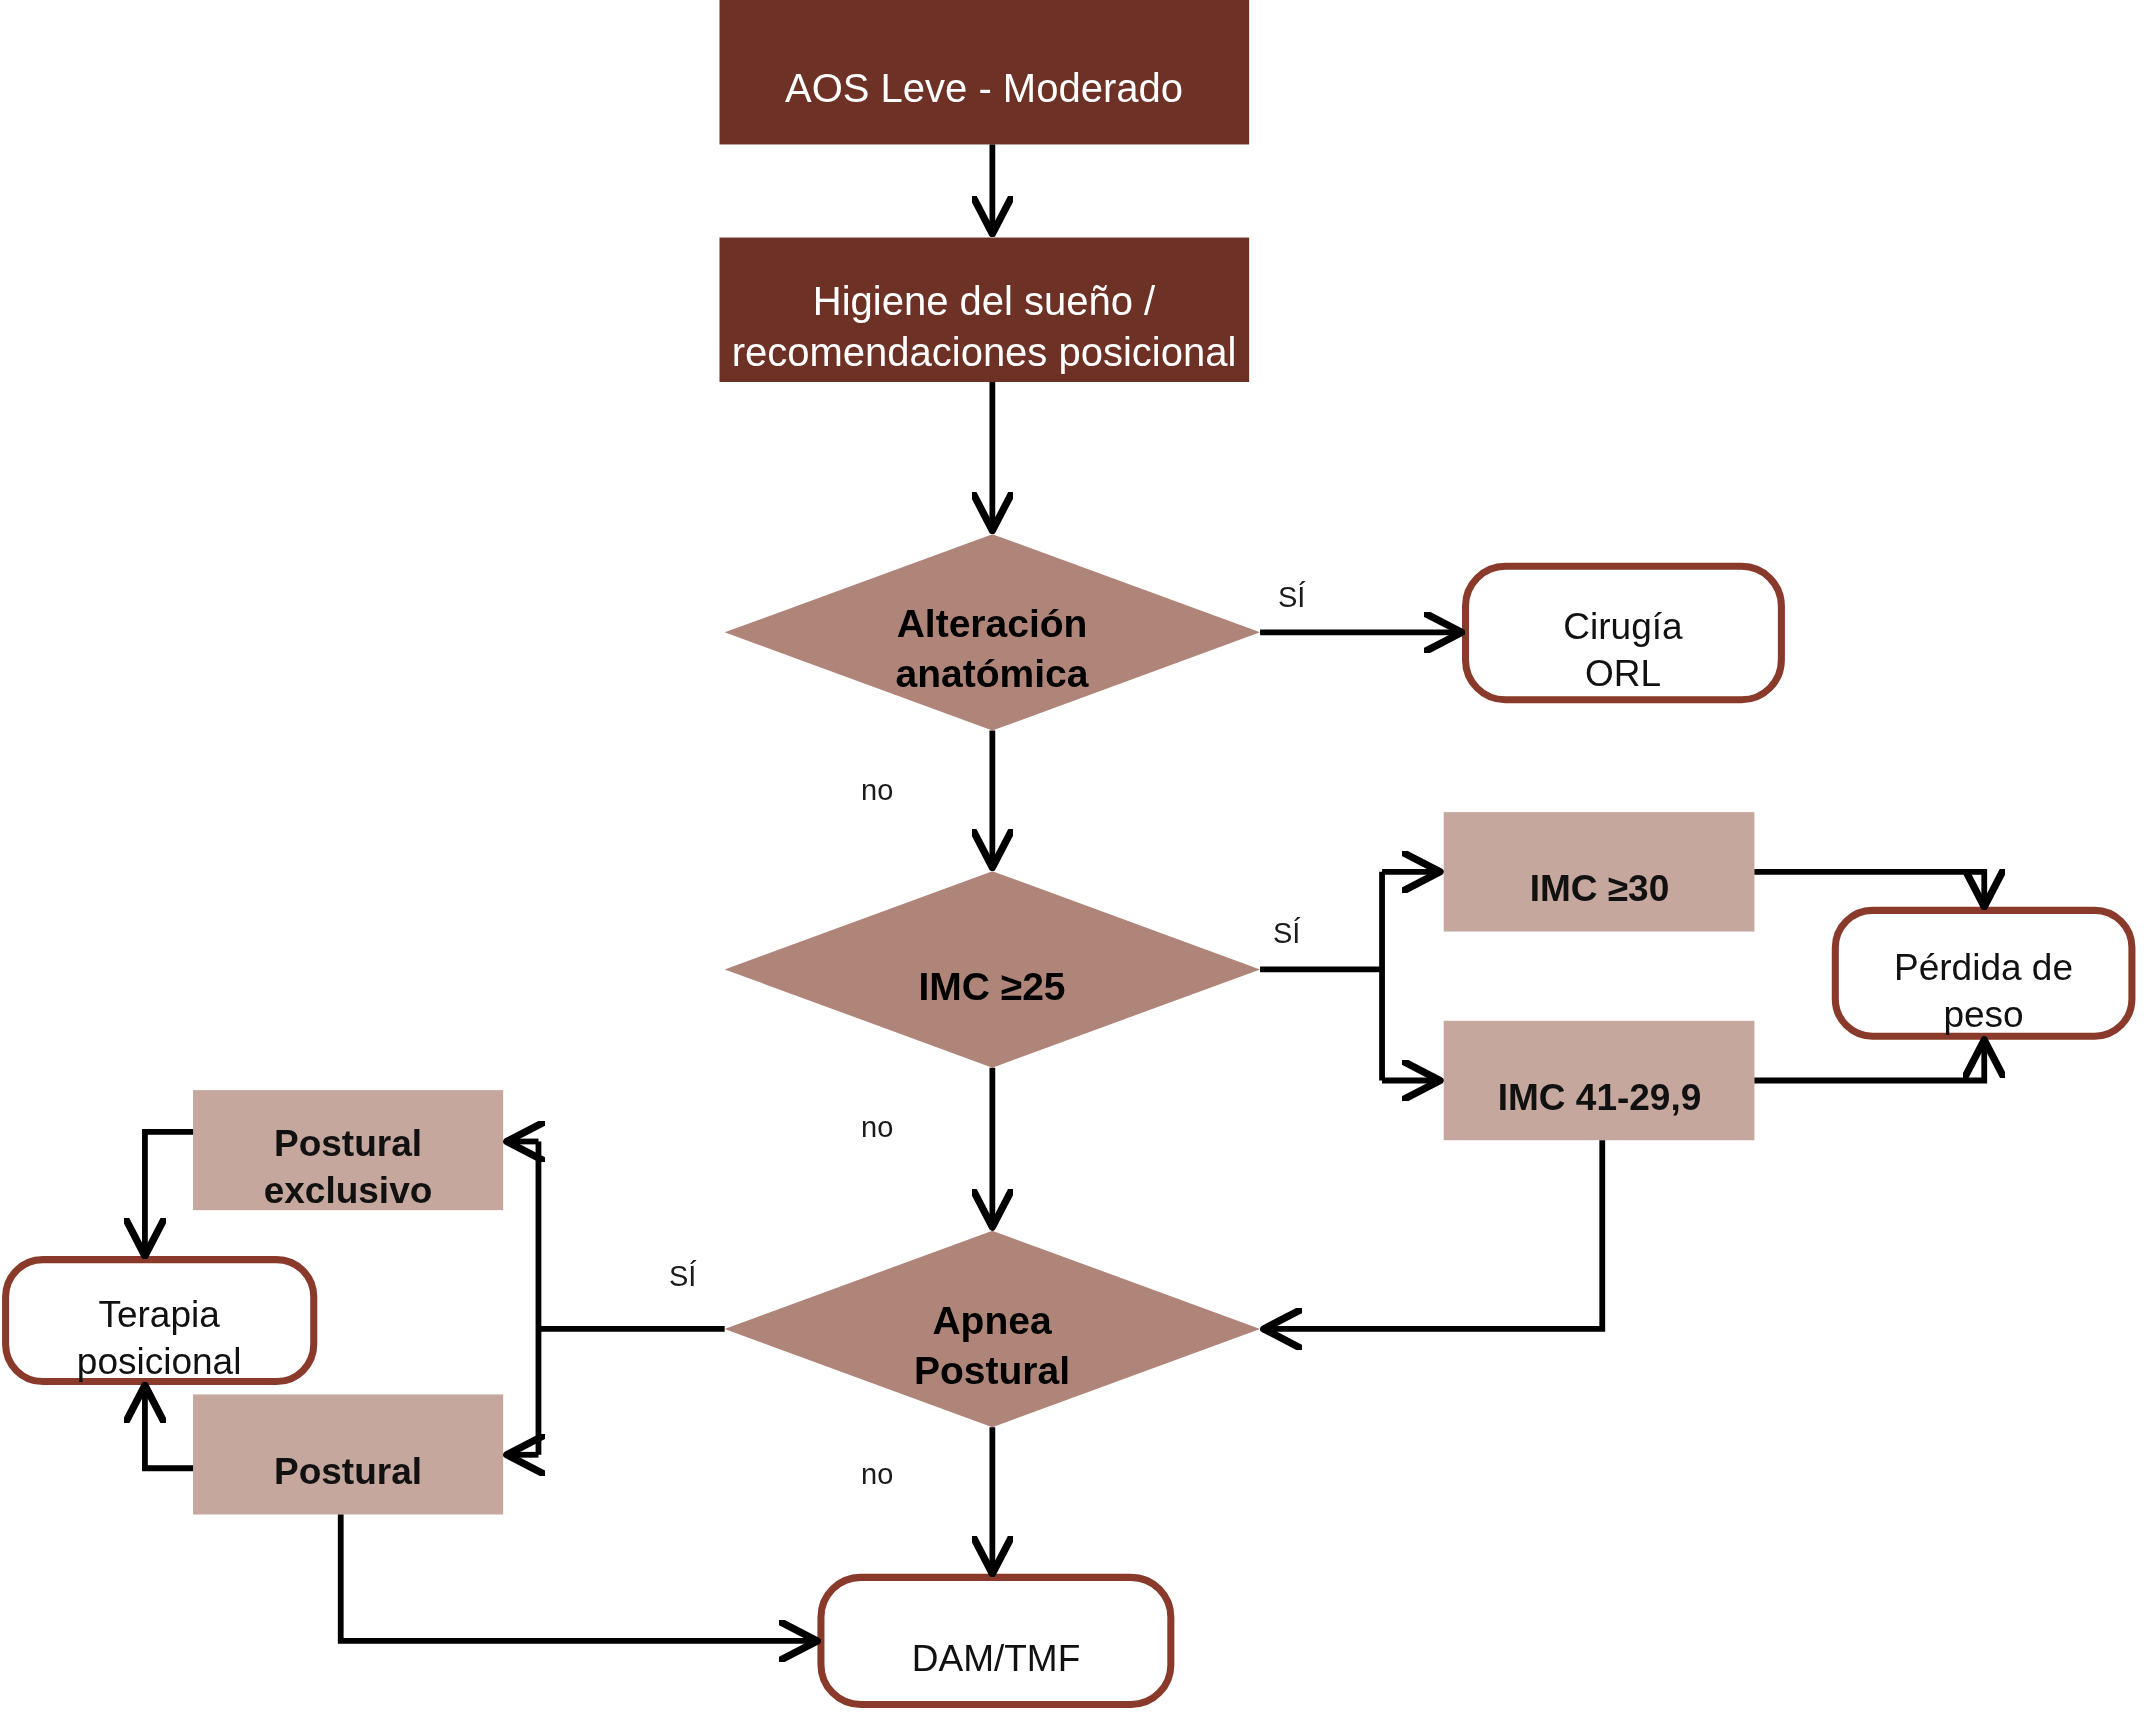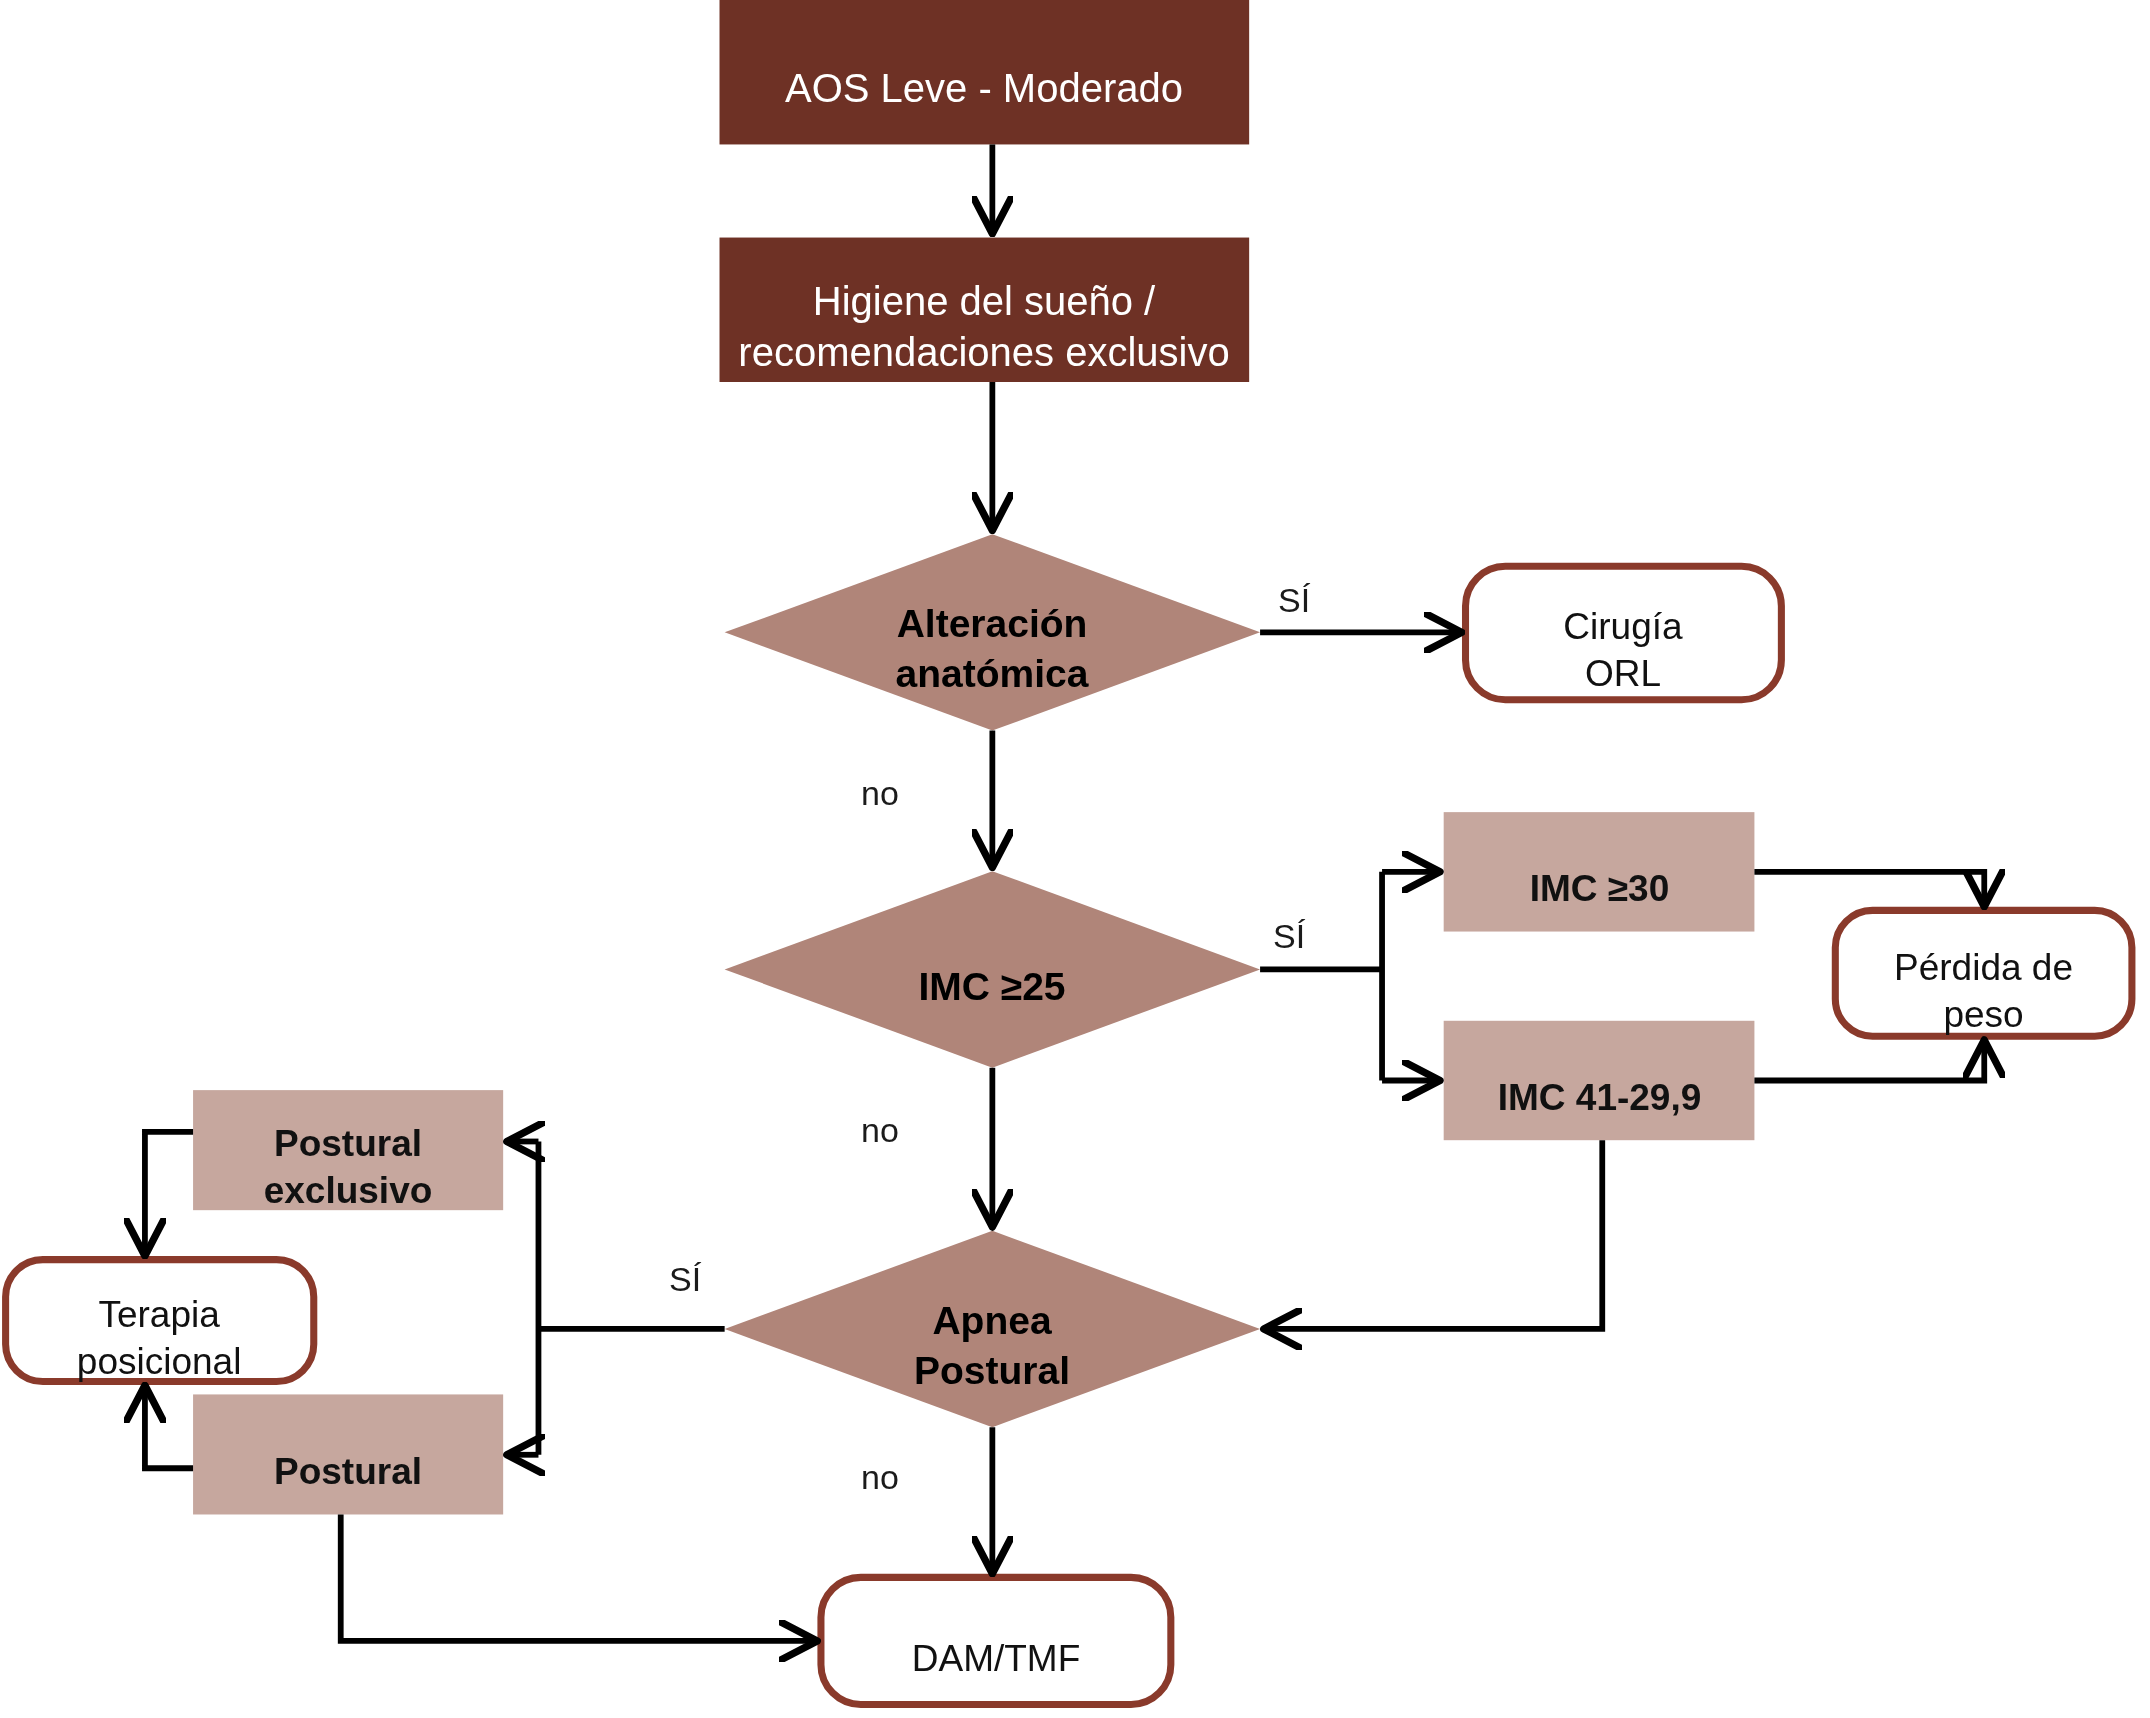--- a/index.html
+++ b/index.html
@@ -8,21 +8,21 @@
   svg{position:absolute;top:0;left:0;width:2151px;height:1718px;display:block;}
   .nodeLabel{
     position:absolute;display:flex;align-items:center;justify-content:center;
     text-align:center;line-height:1.28;white-space:pre-line;pointer-events:none;margin-top:17px;
   }
   .lbl-dark   {color:#ffffff;font-weight:400;font-size:40px;}
   .lbl-diamond{color:#000000;font-weight:700;font-size:39px;}
   .lbl-rect   {color:#111111;font-weight:700;font-size:37px;border-radius:19px;}
   .lbl-round  {color:#111111;font-weight:400;font-size:37px;}
   .edgeLabel{
-    position:absolute;color:#1b1b1b;font-size:34px;font-weight:400;
+    position:absolute;color:#1b1b1b;font-size:29px;font-weight:400;
     white-space:nowrap;pointer-events:none;
   }
 </style>
 </head>
 <body>
 
 <div id="stage">
 
   <svg viewBox="0 0 3349 2676" xmlns="http://www.w3.org/2000/svg">
     <defs>
@@ -92,21 +92,21 @@
       <path d="M 1545 2223 L 1545 2447" marker-end="url(#arrow)"></path>
 
       <path d="M 530 2359 L 530 2556 L 1268 2556" marker-end="url(#arrow)"></path>
 
     </g>
   </svg>
 
   <div class="nodeLabel lbl-dark" style="left:719px;top:0px;width:530px;height:144px;">AOS Leve - Moderado</div>
 
   <div class="nodeLabel lbl-dark" style="left:719px;top:238px;width:530px;height:144px;">Higiene del sueño /
-recomendaciones exclusivo</div>
+recomendaciones posicional</div>
 
   <div class="nodeLabel lbl-diamond" style="left:822px;top:568px;width:340px;height:128px;">Alteración
 anatómica</div>
 
   <div class="nodeLabel lbl-round" style="left:1465px;top:566px;width:316px;height:134px;">Cirugía
 ORL</div>
 
   <div class="nodeLabel lbl-diamond" style="left:822px;top:925px;width:340px;height:90px;">IMC ≥25</div>
 
   <div class="nodeLabel lbl-rect" style="left:1444px;top:812px;width:311px;height:119px;">IMC ≥30</div>

